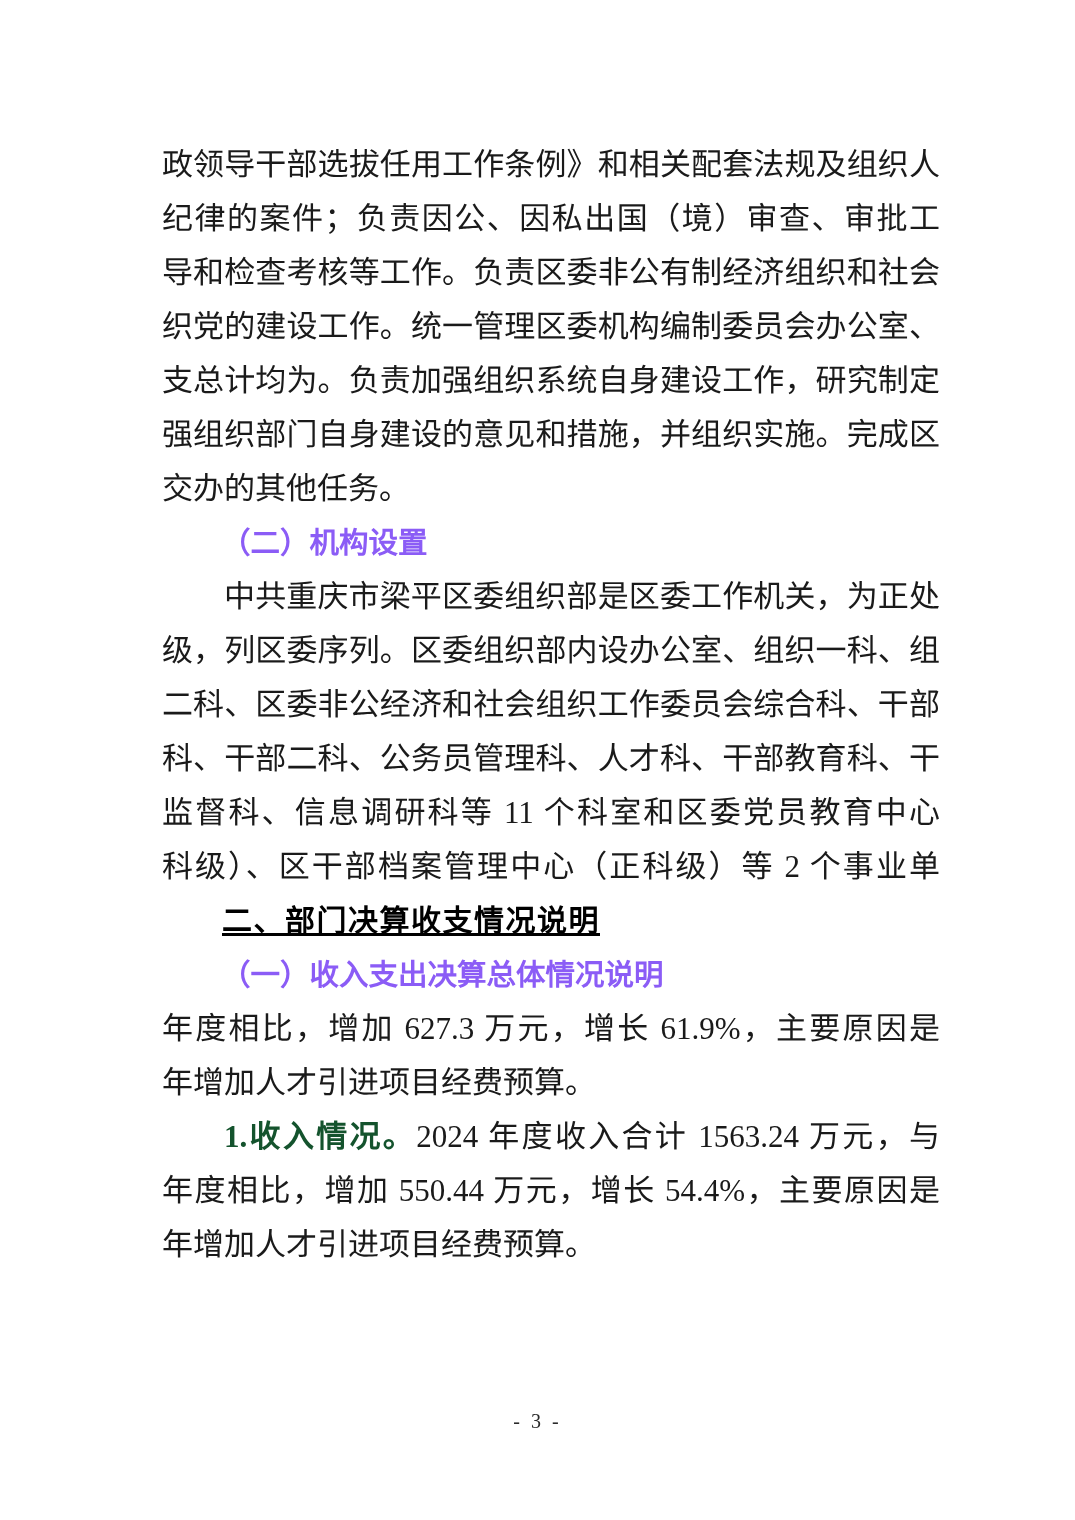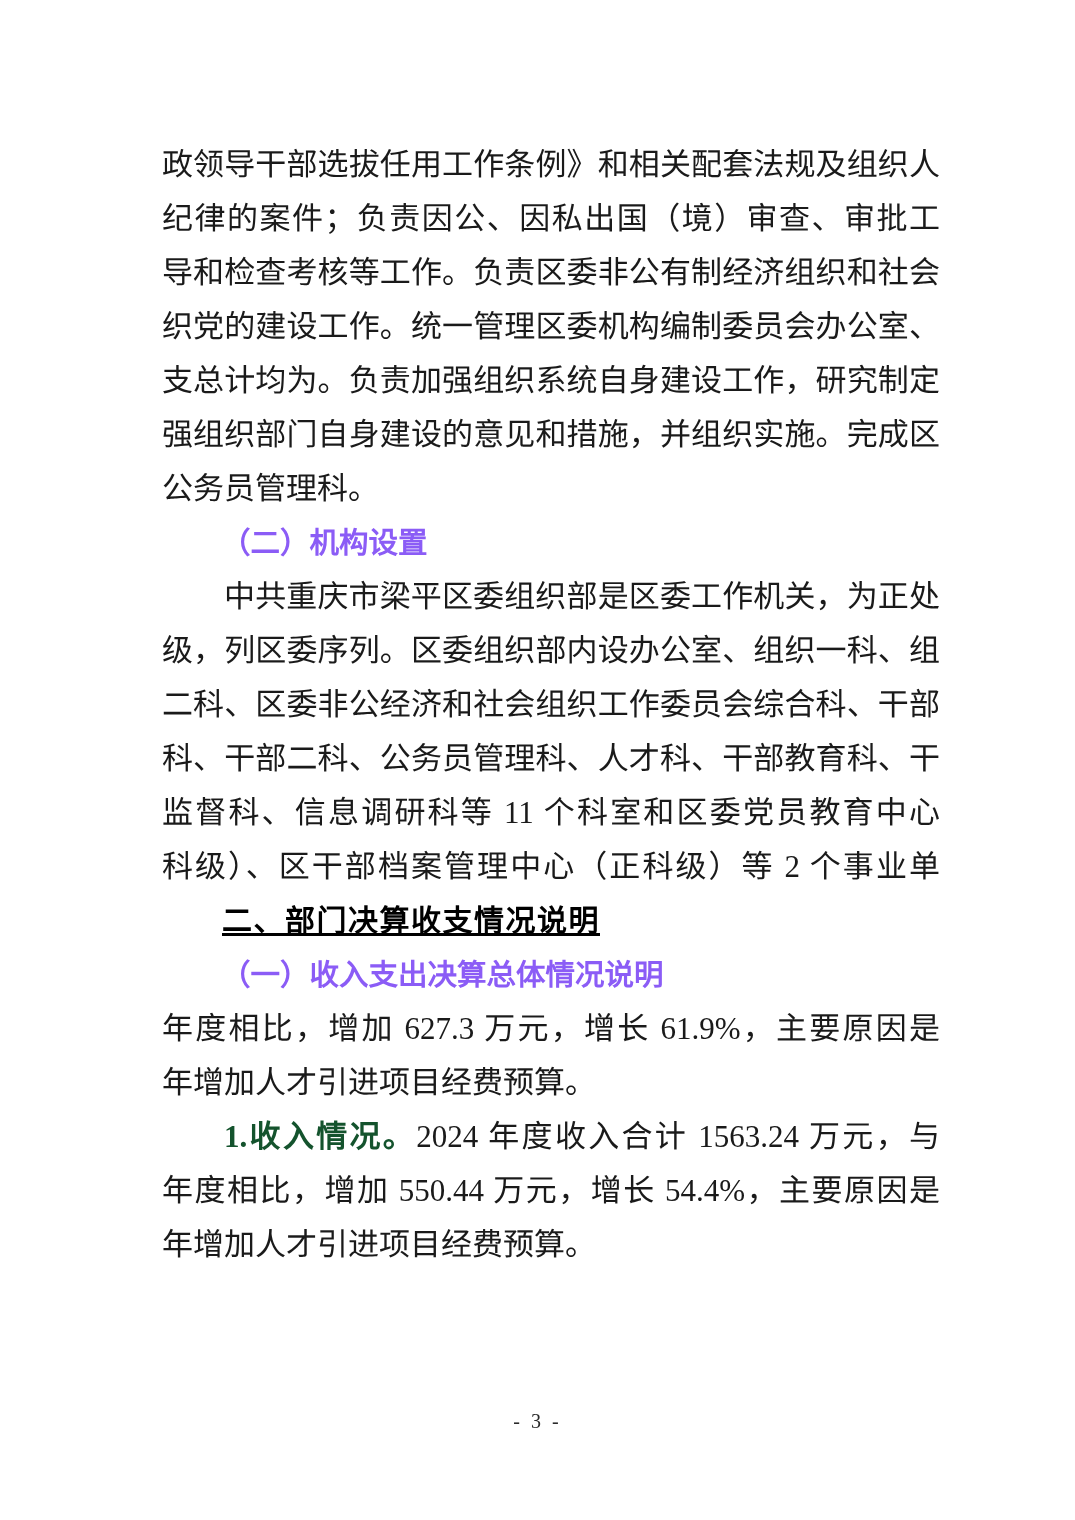--- a/index.html
+++ b/index.html
@@ -59,21 +59,21 @@
 <body>
 
 <div class="page">
   <div class="content">
     <div class="ln j">政领导干部选拔任用工作条例》和相关配套法规及组织人事</div>
     <div class="ln j">纪律的案件；负责因公、因私出国（境）审查、审批工作。</div>
     <div class="ln j">导和检查考核等工作。负责区委非公有制经济组织和社会组</div>
     <div class="ln j">织党的建设工作。统一管理区委机构编制委员会办公室、区</div>
     <div class="ln j">支总计均为。负责加强组织系统自身建设工作，研究制定加</div>
     <div class="ln j">强组织部门自身建设的意见和措施，并组织实施。完成区委</div>
-    <div class="ln end">公务员管理科。</div>
+    <div class="ln end">交办的其他任务。</div>
 
     <div class="ln end indent h-kai">（二）机构设置</div>
 
     <div class="ln j indent">中共重庆市梁平区委组织部是区委工作机关，为正处</div>
     <div class="ln j">级，列区委序列。区委组织部内设办公室、组织一科、组织</div>
     <div class="ln j">二科、区委非公经济和社会组织工作委员会综合科、干部一</div>
     <div class="ln j">科、干部二科、公务员管理科、人才科、干部教育科、干部</div>
     <div class="ln j">监督科、信息调研科等 11 个科室和区委党员教育中心（正</div>
     <div class="ln j">科级）、区干部档案管理中心（正科级）等 2 个事业单位。</div>
 

